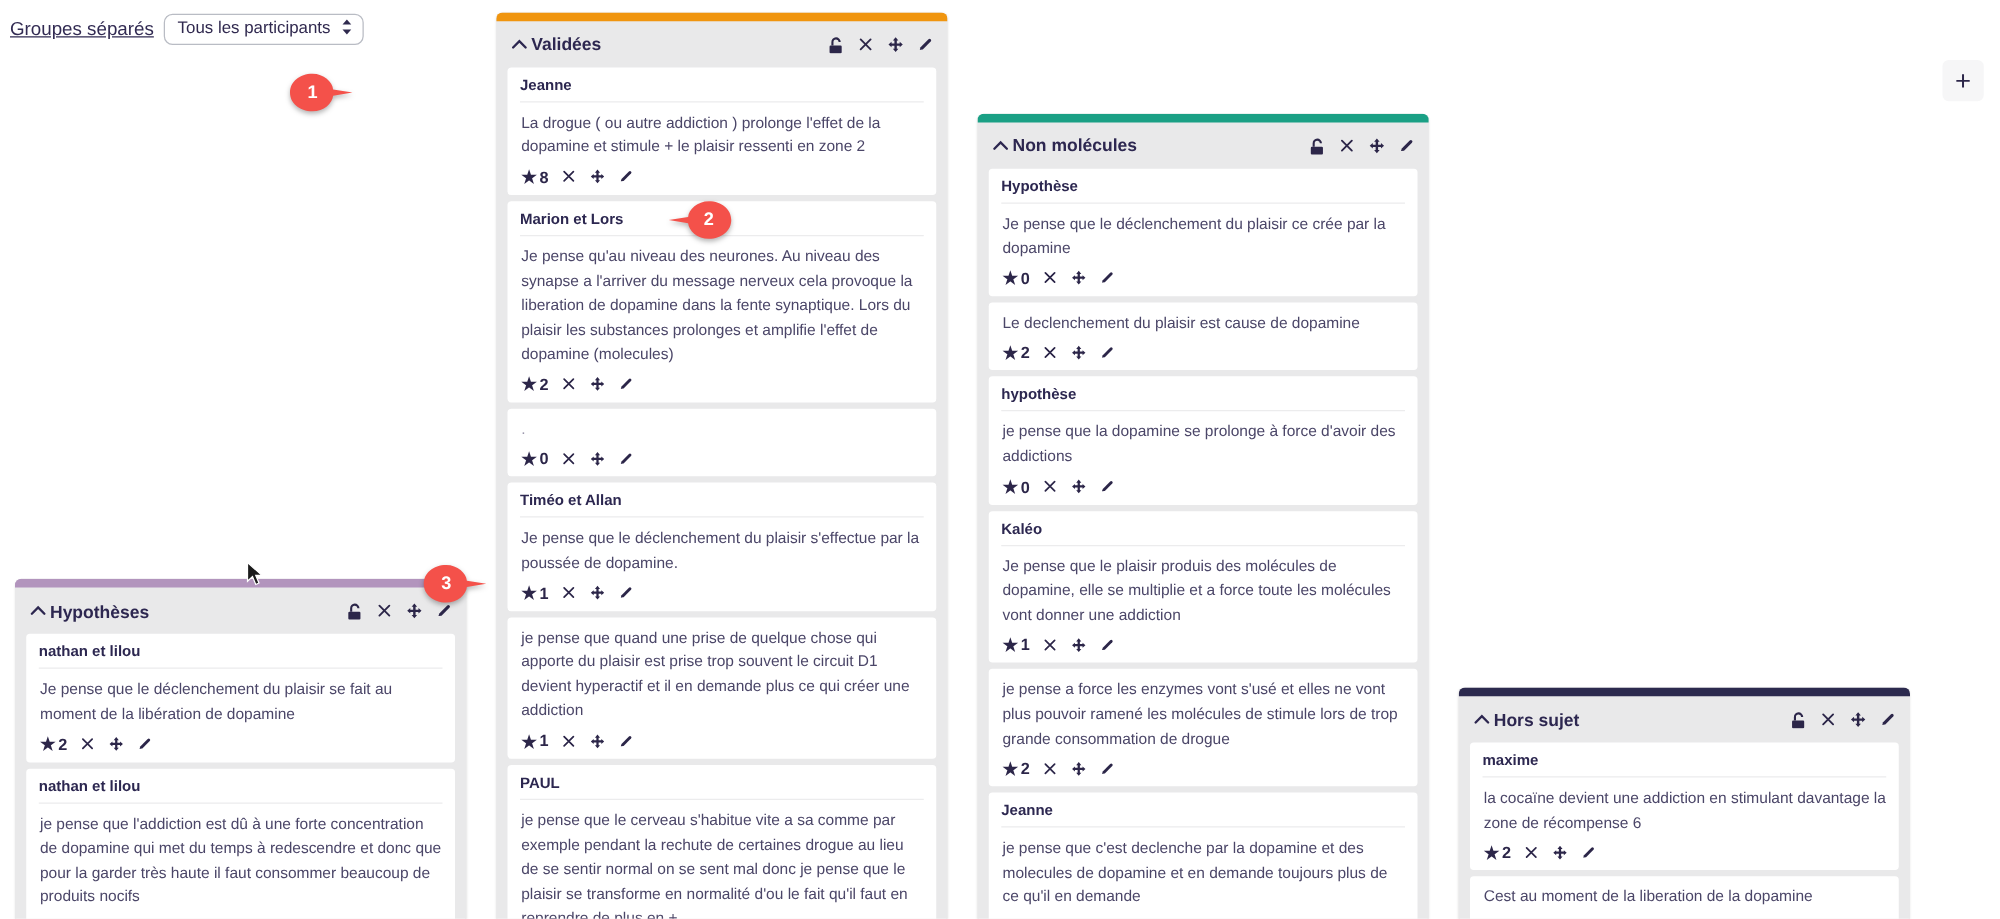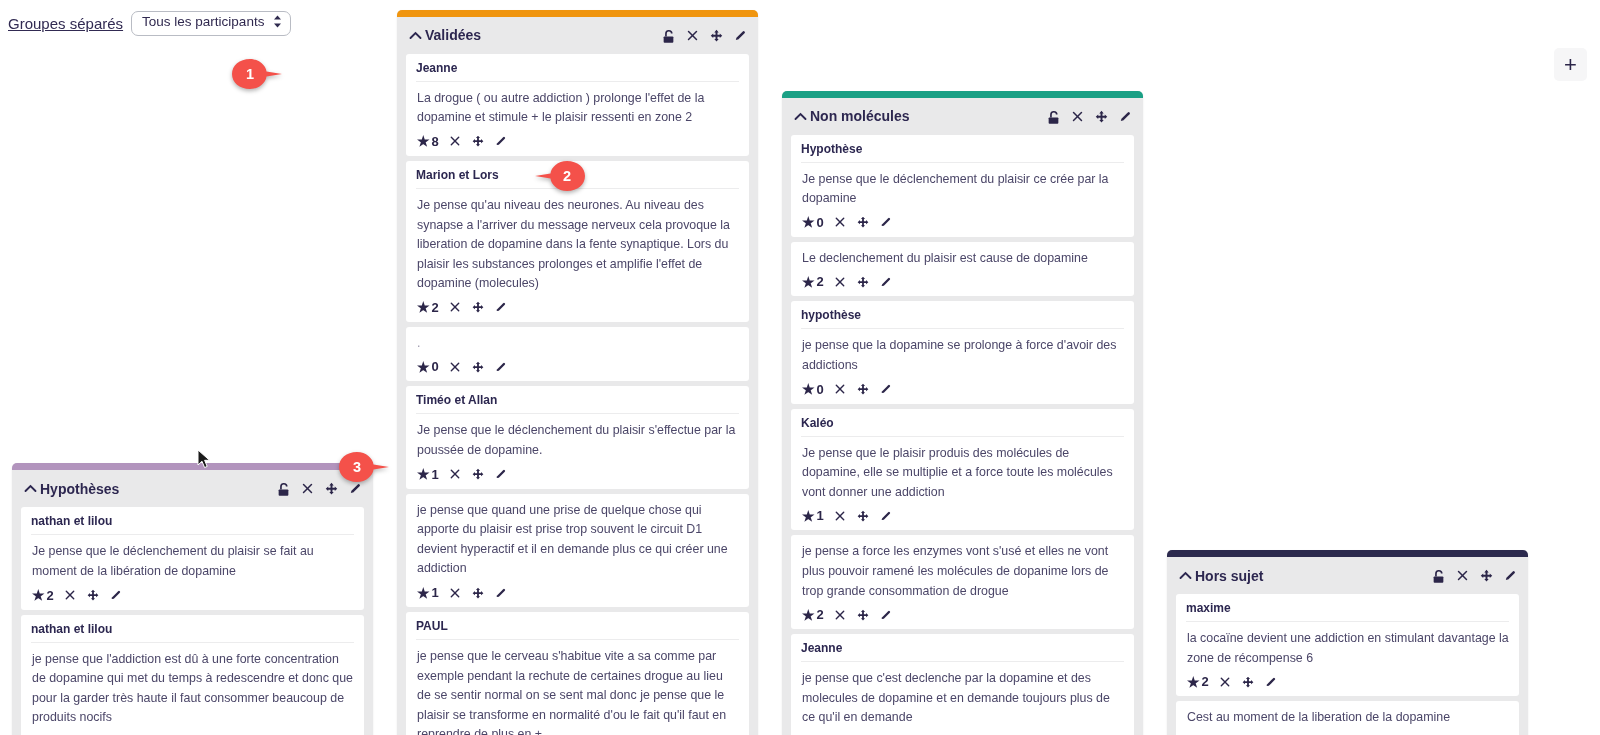--- a/index.html
+++ b/index.html
@@ -519,21 +519,21 @@
                 </span>
                 <span class="ico">
                   <svg width="14" height="14" viewBox="0 0 17 17">
                     <path d="M3.2 13.4 L3.9 11.1 L11.1 3.9 a1.4 1.4 0 0 1 2 2 L5.9 13.1 Z" fill="#2c2649"></path>
                     <path d="M3.2 13.4 L4.6 12.9 L4.1 12.4 Z" fill="#2c2649"></path>
                   </svg>
                 </span>
               </div>
             </div>
             <div class="card">
-              <p class="card-text">je pense a force les enzymes vont s'usé et elles ne vont plus pouvoir ramené les molécules de dopanime lors de trop grande consommation de drogue</p>
+              <p class="card-text">je pense a force les enzymes vont s'usé et elles ne vont plus pouvoir ramené les molécules de stimule lors de trop grande consommation de drogue</p>
               <div class="card-foot">
                 <span class="vote">
                   <span class="star">★</span>
                   <span>2</span>
                 </span>
                 <span class="ico">
                   <svg width="14" height="14" viewBox="0 0 17 17">
                     <path d="M4 4 L13 13 M13 4 L4 13" stroke="#2c2649" stroke-width="1.7" stroke-linecap="round"></path>
                   </svg>
                 </span>

